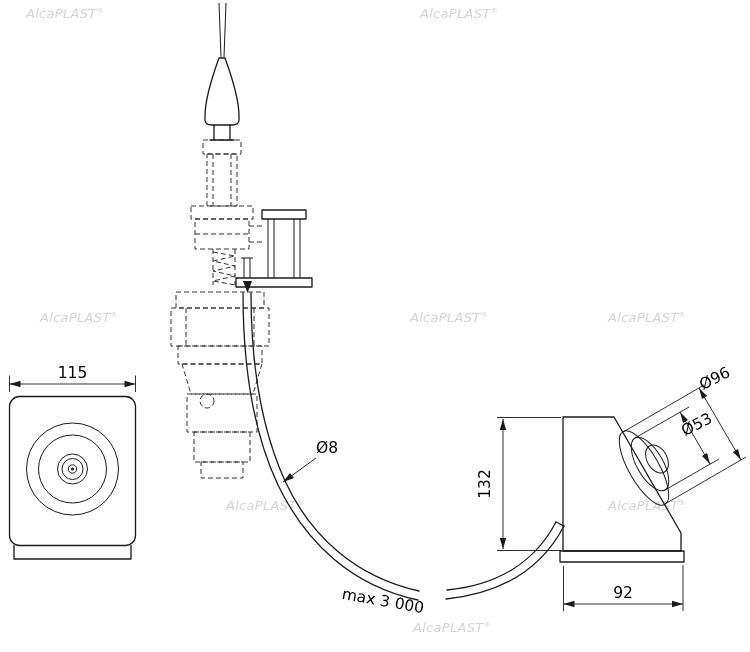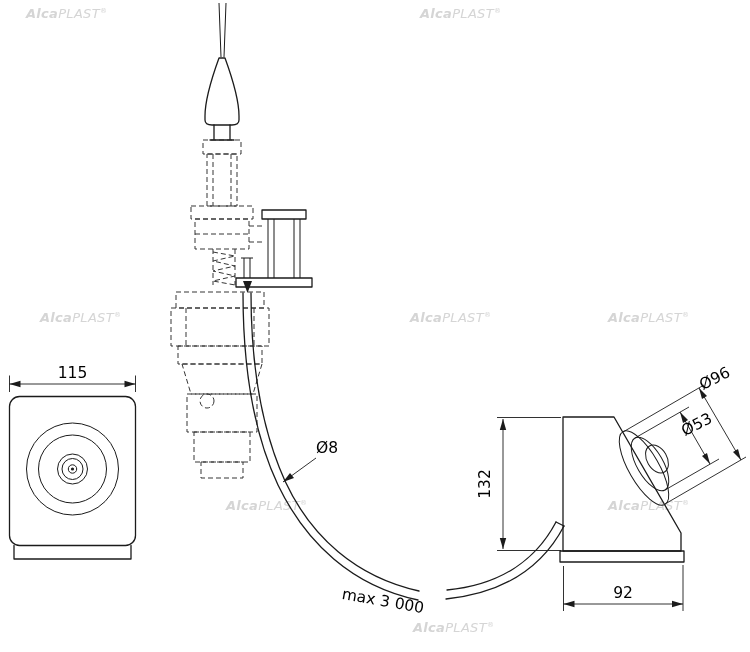--- a/index.html
+++ b/index.html
@@ -13,21 +13,21 @@
   .wm-layer{position:absolute;inset:0;z-index:1;}
   .watermark{
     position:absolute;
     font-family:"DejaVu Sans", sans-serif;
     font-style:italic;
     font-size:13px;
     letter-spacing:.3px;
     white-space:nowrap;
     user-select:none;
   }
-  .watermark b{font-weight:700;}
+  .watermark b{font-weight:400;}
   .watermark sup{font-size:7px;font-style:normal;}
   svg.drawing{position:absolute;left:0;top:0;z-index:2;display:block;}
   svg.drawing text{
     font-family:"DejaVu Sans", sans-serif;
     fill:#000;
     font-size:15.5px;
   }
   .ln{stroke:#1b1b1b;fill:none;stroke-width:1.3;stroke-linecap:round;stroke-linejoin:round;}
   .lnThin{stroke:#1b1b1b;fill:none;stroke-width:1;}
   .dash{stroke:#2a2a2a;fill:none;stroke-width:.95;stroke-dasharray:5 3;stroke-linejoin:round;}

